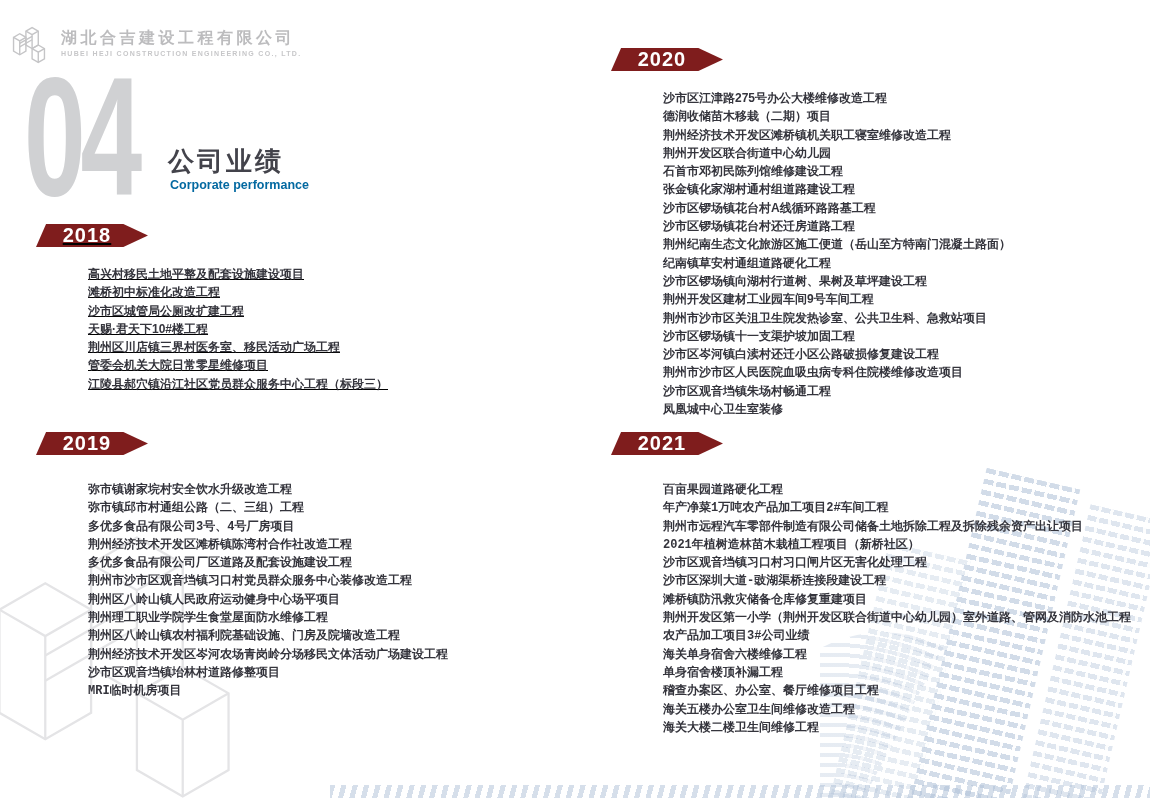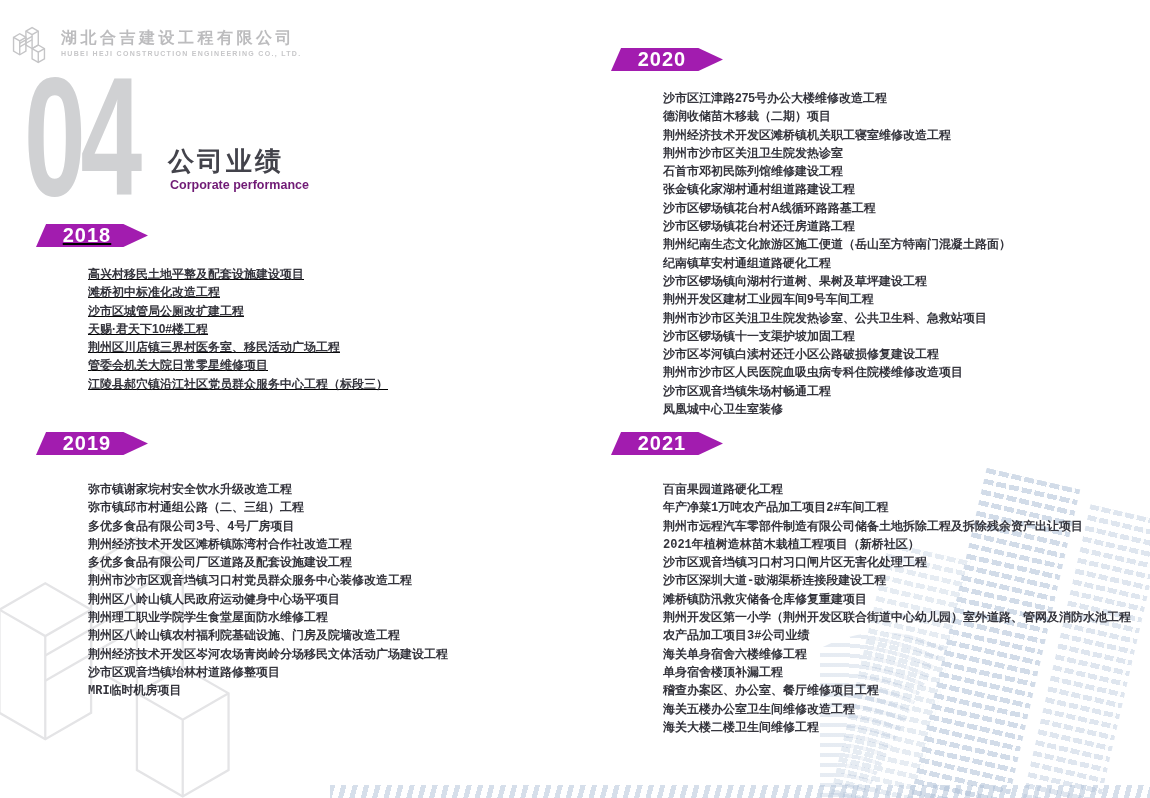--- a/index.html
+++ b/index.html
@@ -18,26 +18,26 @@
 
   
   .big-num {
     position:absolute; left:24px; top:70px; z-index:1;
     font-size:168px; font-weight:bold; color:#d0d1d3; line-height:0.8;
     letter-spacing:-8px; transform:scaleX(.66); transform-origin:left top;
   }
   .title-cn { position:absolute; left:168px; top:144px; z-index:2;
     font-size:26px; font-weight:900; color:#43434b; letter-spacing:3px; }
   .title-en { position:absolute; left:170px; top:178px; z-index:2;
-    font-size:12.5px; font-weight:bold; color:#701a75; }
+    font-size:12.5px; font-weight:bold; color:#0369a1; }
 
   
   .year-section { position:absolute; z-index:2; }
   .banner {
-    width:112px; height:23px; background:#a21caf;
+    width:112px; height:23px; background:#7f1d1d;
     clip-path:polygon(9% 0, 78% 0, 100% 50%, 78% 100%, 0 100%);
     display:flex; align-items:center;
   }
   .year {
     width:82px; text-align:center; padding-left:10px;
     color:#ffffff; font-size:20px; font-weight:800; letter-spacing:1px;
   }
   .project-list { list-style:none; margin:18px 0 0 52px; padding:0; }
   .project-list.gap-lg { margin-top:26px;font-family:Liberation Mono, monospace; }
   .project-list li {
@@ -151,21 +151,21 @@
   </div>
 
   <div class="year-section" style="left:611px; top:48px;">
     <div class="banner">
       <span class="year">2020</span>
     </div>
     <ul class="project-list">
         <li>沙市区江津路275号办公大楼维修改造工程</li>
         <li>德润收储苗木移栽（二期）项目</li>
         <li>荆州经济技术开发区滩桥镇机关职工寝室维修改造工程</li>
-        <li>荆州市沙市区关沮卫生院发热诊室</li>
+        <li>荆州开发区联合街道中心幼儿园</li>
         <li>石首市邓初民陈列馆维修建设工程</li>
         <li>张金镇化家湖村通村组道路建设工程</li>
         <li>沙市区锣场镇花台村A线循环路路基工程</li>
         <li>沙市区锣场镇花台村还迁房道路工程</li>
         <li>荆州纪南生态文化旅游区施工便道（岳山至方特南门混凝土路面）</li>
         <li>纪南镇草安村通组道路硬化工程</li>
         <li>沙市区锣场镇向湖村行道树、果树及草坪建设工程</li>
         <li>荆州开发区建材工业园车间9号车间工程</li>
         <li>荆州市沙市区关沮卫生院发热诊室、公共卫生科、急救站项目</li>
         <li>沙市区锣场镇十一支渠护坡加固工程</li>

